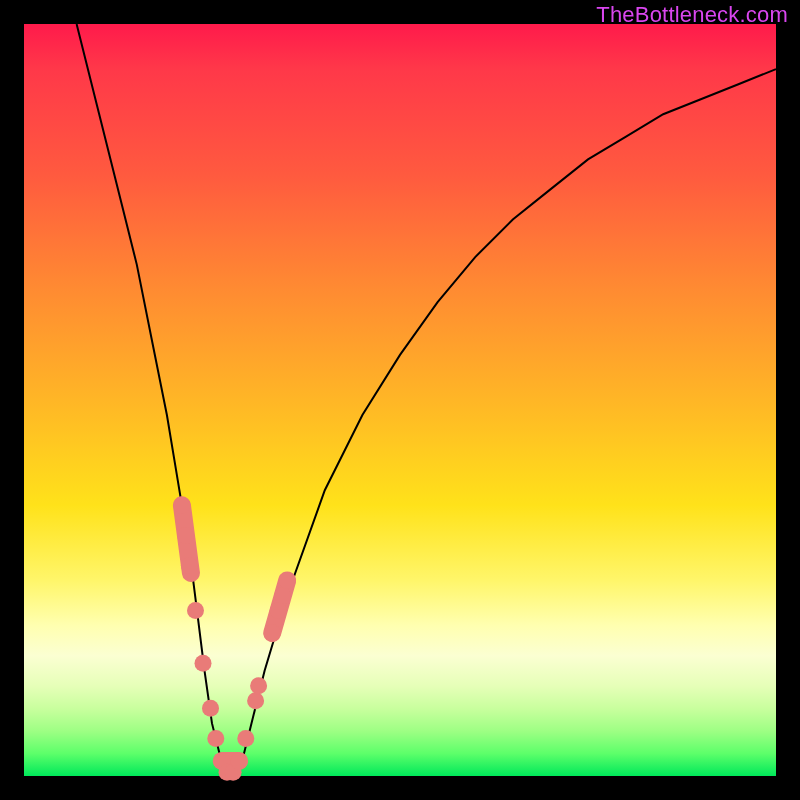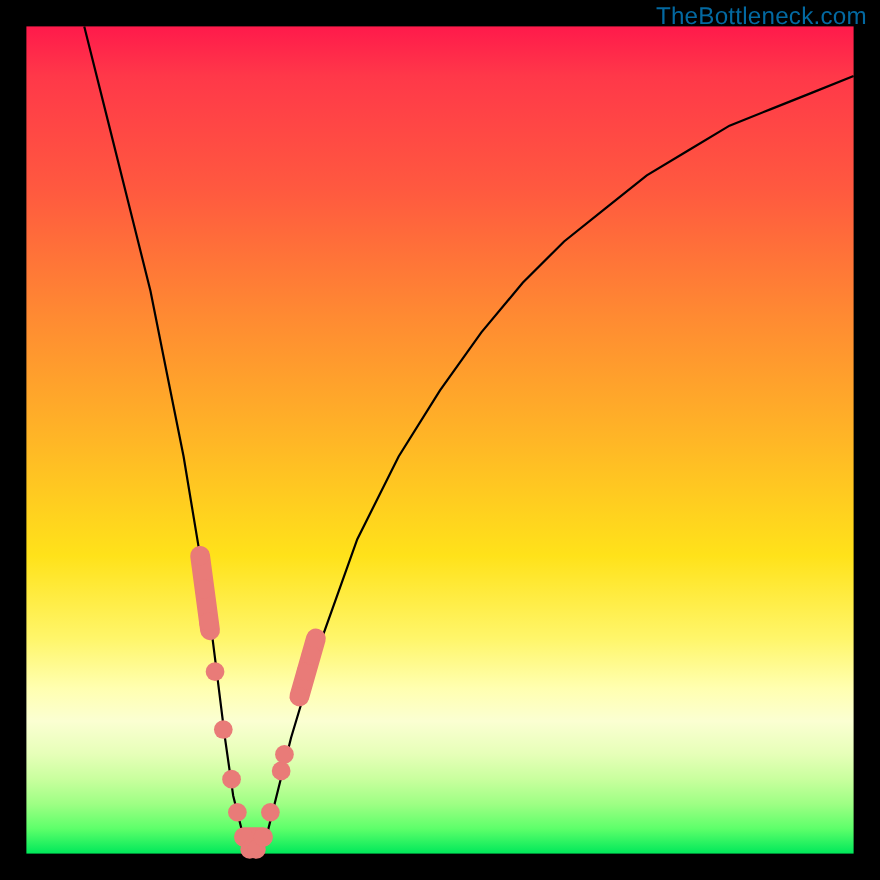--- a/index.html
+++ b/index.html
@@ -41,21 +41,21 @@
       #c9ff9e 91%,
       #9eff84 94%,
       #5dff6a 97%,
       #00e85a 100%
     );
   }
   .watermark {
     position: absolute;
     top: 2px;
     right: 12px;
-    color: #0369a1;
+    color: #d946ef;
     font-size: 22px;
     font-weight: 500;
     letter-spacing: 0.2px;
     user-select: none;
   }
   svg.curve {
     position: absolute;
     top: 0;
     left: 0;
     width: 752px;

